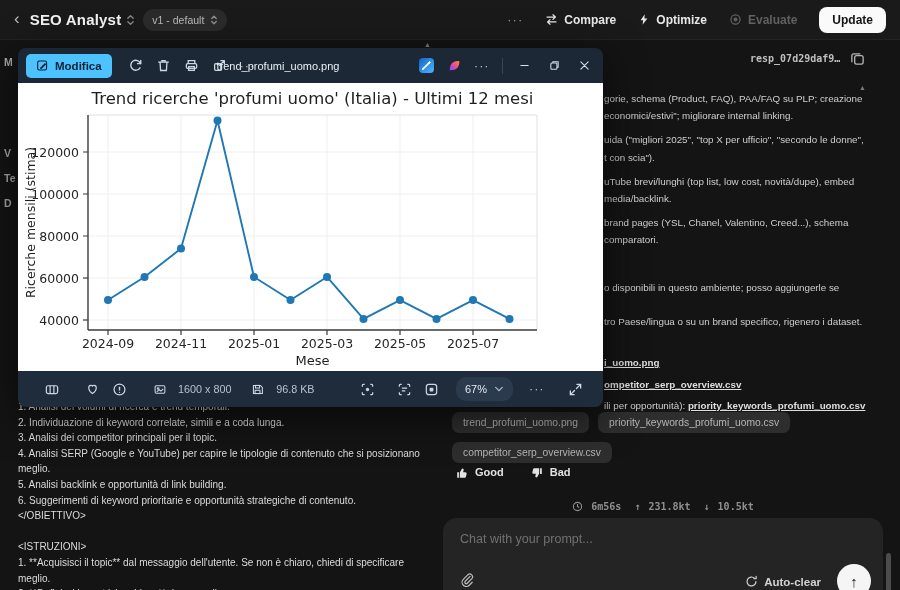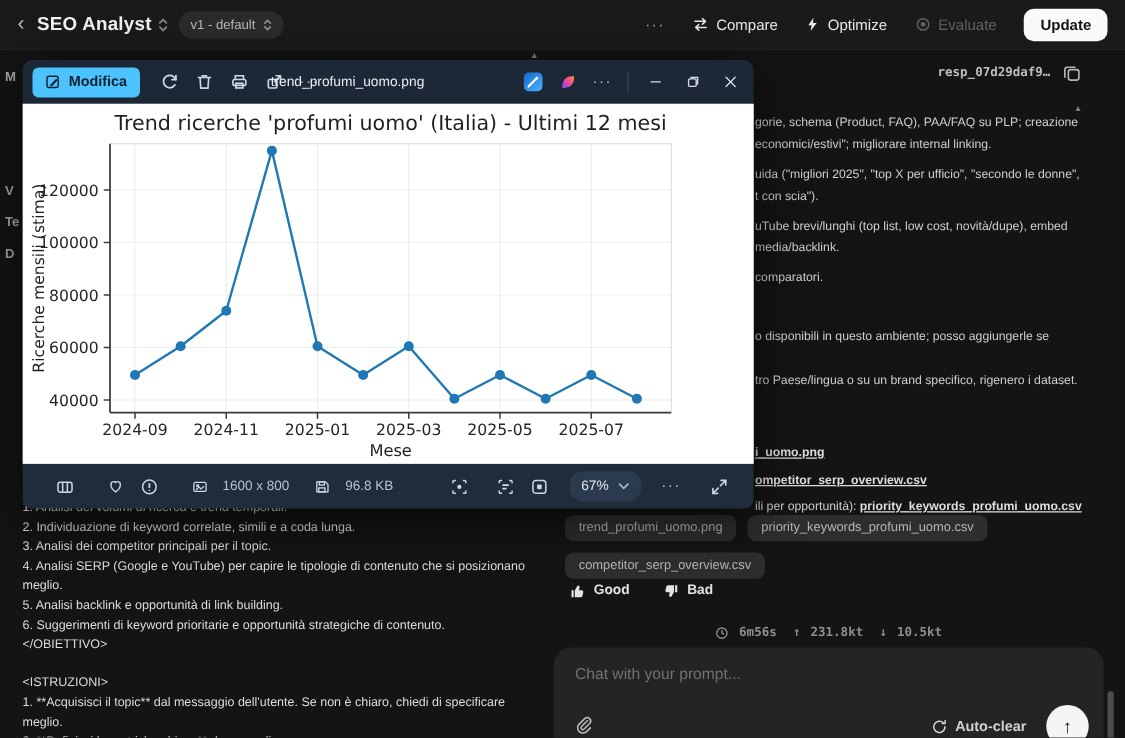--- a/index.html
+++ b/index.html
@@ -10,21 +10,21 @@
   
   #topbar{position:absolute;left:0;top:0;width:900px;height:40px;background:#1a1a1a;
     border-bottom:1px solid #232323;display:flex;align-items:center;z-index:3}
   .tb-back{color:#bdbdbd;font-size:17px;margin:0 4px 2px 14px;cursor:default}
   .tb-title{color:#f2f2f2;font-size:15px;font-weight:700;margin:0 5px 0 6px;letter-spacing:.2px}
   .tb-sort{color:#8a8a8a;margin-right:8px}
   .tb-pill{background:#2b2b2b;border-radius:12px;height:22px;display:flex;align-items:center;
     padding:0 9px;color:#b9b9b9;font-size:10.5px;gap:6px}
   .tb-right{margin-left:auto;display:flex;align-items:center;gap:22px;padding-right:14px}
   .tb-dots{color:#9a9a9a;font-size:13px;letter-spacing:1px}
-  .tb-btn{display:flex;align-items:center;gap:6px;color:#e8e8e8;font-size:12px;font-weight:400}
+  .tb-btn{display:flex;align-items:center;gap:6px;color:#e8e8e8;font-size:12px;font-weight:700}
   .tb-btn.disabled{color:#616161}
   .tb-update{background:#fafafa;color:#141414;font-size:12px;font-weight:600;border:none;
     border-radius:8px;padding:6px 13px}
 
   
   .side-letter{position:absolute;left:4px;color:#a8a8a8;font-size:10.5px;font-weight:600;width:13px;
     overflow:hidden;white-space:nowrap;z-index:1}
   .scroll-arrow{position:absolute;color:#7a7a7a;font-size:7px;z-index:2}
 
   
@@ -169,20 +169,21 @@
     </div>
     <div class="rp-para">
       <div class="rp-line">uida ("migliori 2025", "top X per ufficio", "secondo le donne",</div>
       <div class="rp-line">t con scia").</div>
     </div>
     <div class="rp-para">
       <div class="rp-line">uTube brevi/lunghi (top list, low cost, novità/dupe), embed</div>
       <div class="rp-line">media/backlink.</div>
     </div>
     <div class="rp-para">
+      <div class="rp-line">brand pages (YSL, Chanel, Valentino, Creed...), schema</div>
       <div class="rp-line">comparatori.</div>
     </div>
     <div class="rp-para">
       <div class="rp-line">o disponibili in questo ambiente; posso aggiungerle se</div>
     </div>
     <div class="rp-para">
       <div class="rp-line">tro Paese/lingua o su un brand specifico, rigenero i dataset.</div>
     </div>
   </div>
 <div id="rp-links">

